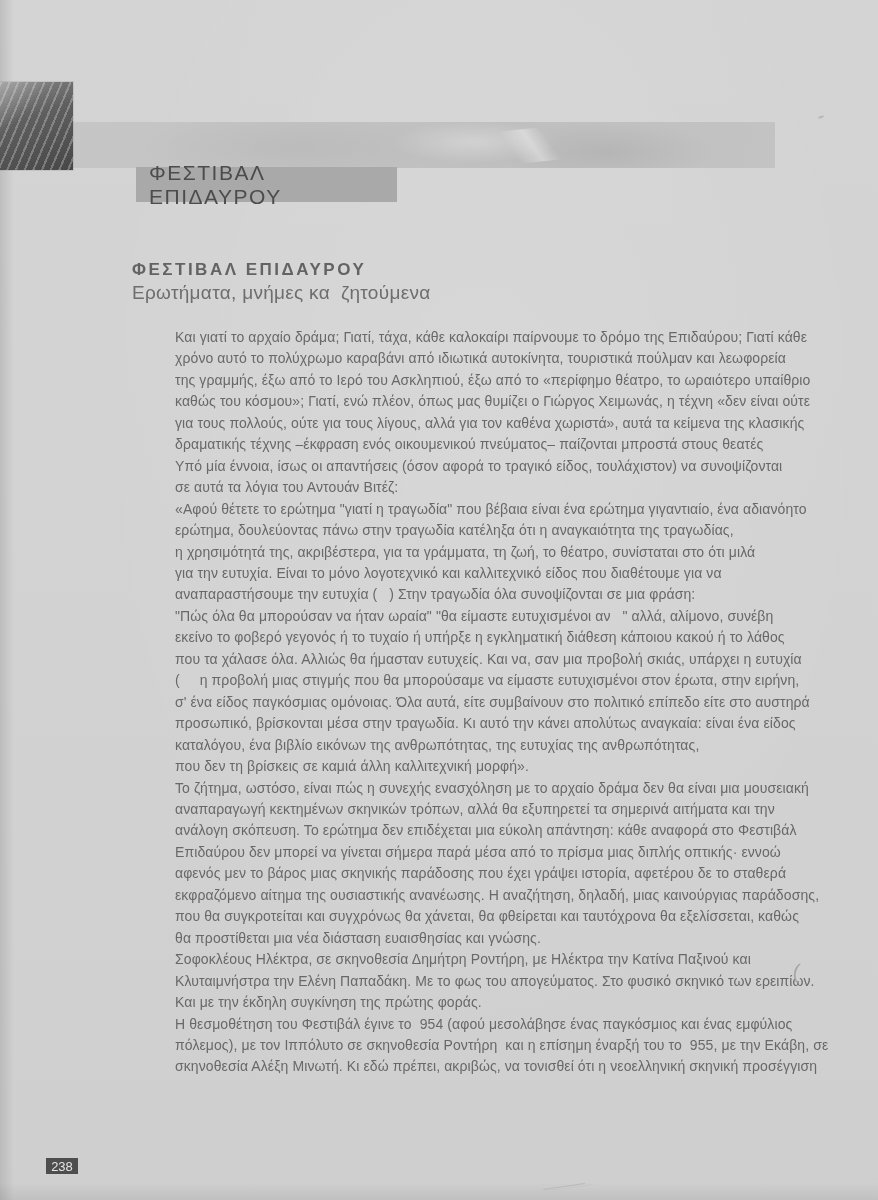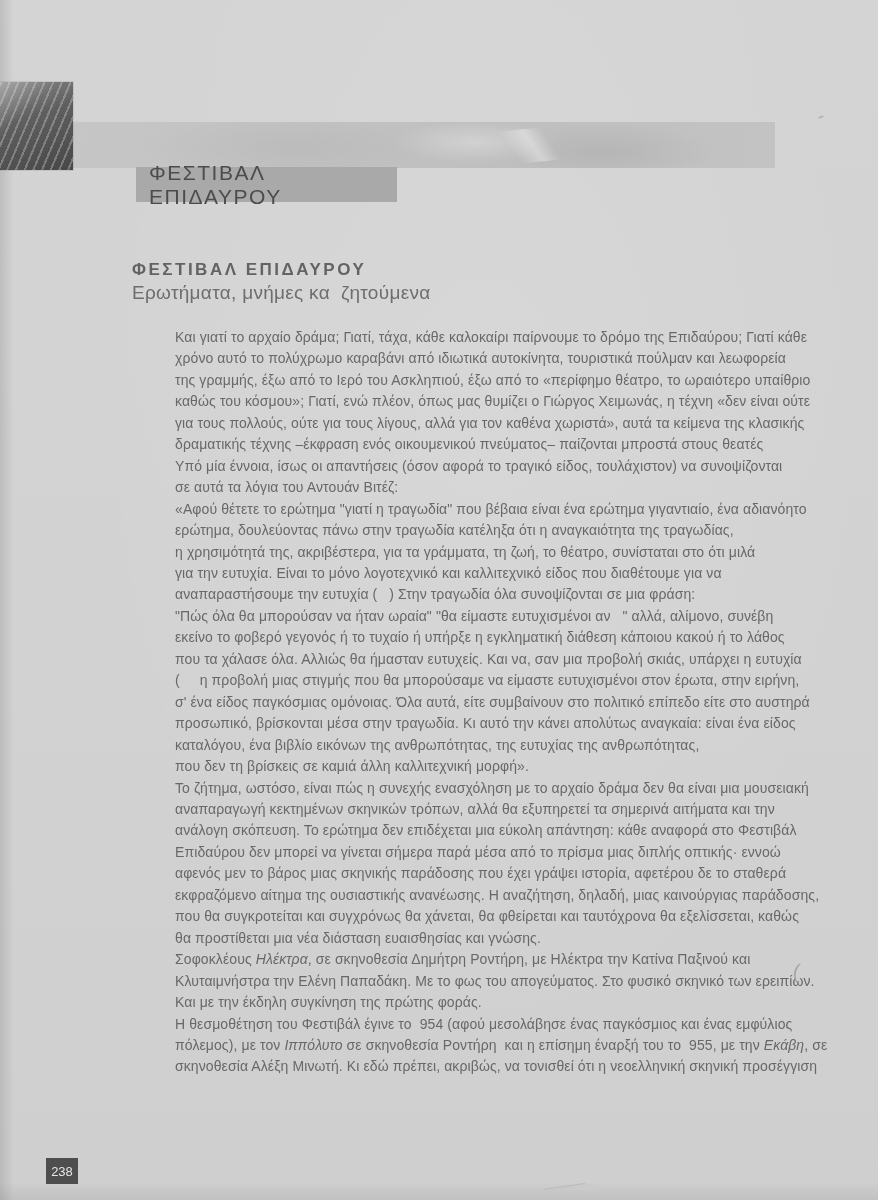--- a/index.html
+++ b/index.html
@@ -67,27 +67,27 @@
     color:var(--subtitle,#6e6e6e);
   }
   
   .body-text{
     position:absolute;left:175px;top:327px;width:690px;
     color:var(--body,#686868);
   }
   .body-text .line{
     font-size:14px;line-height:21.45px;white-space:nowrap;letter-spacing:0.1px;
   }
-  .body-text .it{font-style:italic;}
+  .body-text .it{}
   
   .page-number{
-    position:absolute;left:46px;top:1158px;min-width:32px;height:26px;
+    position:absolute;left:46px;top:1158px;min-width:32px;height:16px;
     background:var(--pagenum-bg,#4e4e4e);
     color:var(--pagenum-text,#e6e6e6);
-    font-size:13px;display:flex;align-items:center;justify-content:center;
+    font-size:13px;display:flex;align-items:flex-end;justify-content:center;
     padding:0 4px;box-sizing:border-box;
   }
   
   .stray-paren{
     position:absolute;left:793px;top:960px;
     font-size:20px;color:#a6a6a6;transform:rotate(10deg);
   }
   .scratch{
     position:absolute;left:543px;top:1186px;width:42px;height:1px;
     background:#b9b9b9;transform:rotate(-8deg);

